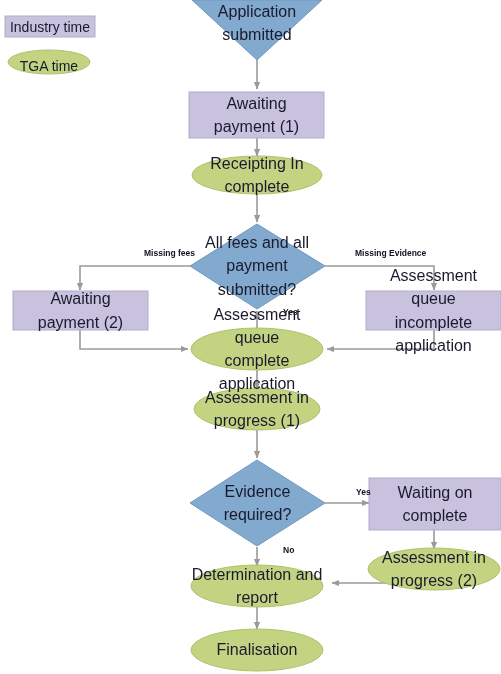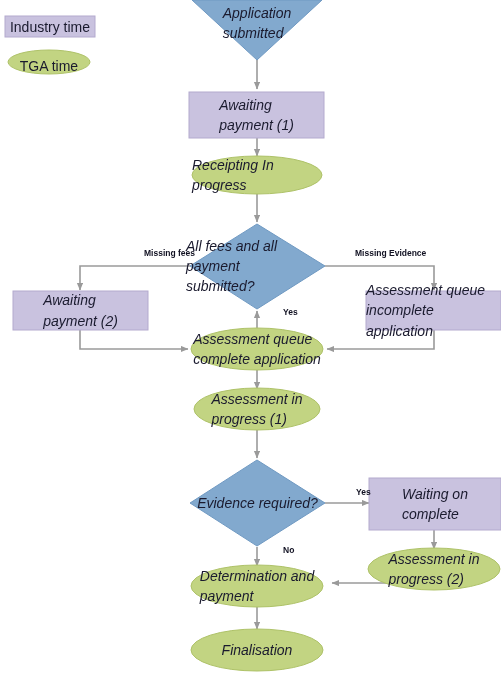--- a/index.html
+++ b/index.html
@@ -19,26 +19,26 @@
     left: 0;
     top: 0;
     width: 501px;
     height: 674px;
   }
   .node-label {
     position: absolute;
     display: flex;
     align-items: center;
     justify-content: center;
+    text-align: center;
     color: #1a1a2e;
-    font-size: 14px;
+    font-size: 16px;
     line-height: 1.45;
     pointer-events: none;
     white-space: pre-line;
-    font-style: italic;
   }
   .edge-label {
     position: absolute;
     font-size: 8.5px;
     font-weight: bold;
     color: #111122;
     white-space: nowrap;
     padding-left: 19px;
   }
   .legend-label {
@@ -118,21 +118,21 @@
 <div class="legend-label" style="left:8px; top:50px; width:82px; height:32px;text-align:center;">
   <span>TGA time</span>
 </div>
 
 <div class="node-label" style="left:192px; top:4px; width:130px; height:38px;">Application
 submitted</div>
 
 <div class="node-label" style="left:189px; top:92px; width:135px; height:46px;">Awaiting
 payment (1)</div>
 
-<div class="node-label" style="left:192px; top:156px; width:130px; height:38px;">Receipting In progress</div>
+<div class="node-label" style="left:192px; top:156px; width:130px; height:38px;">Receipting In complete</div>
 
 <div class="node-label" style="left:186px; top:248px; width:142px; height:36px;">All fees and all payment
 submitted?</div>
 
 <div class="node-label" style="left:13px; top:291px; width:135px; height:39px;">Awaiting
 payment (2)</div>
 
 <div class="node-label" style="left:366px; top:291px; width:135px; height:39px;">Assessment queue
 incomplete application</div>
 
@@ -144,21 +144,21 @@
 
 <div class="node-label" style="left:190px; top:490px; width:135px; height:26px;">Evidence required?</div>
 
 <div class="node-label" style="left:369px; top:478px; width:132px; height:52px;">Waiting on
 complete</div>
 
 <div class="node-label" style="left:368px; top:549px; width:132px; height:40px;">Assessment in
 progress (2)</div>
 
 <div class="node-label" style="left:191px; top:566px; width:132px; height:40px;">Determination and
-payment</div>
+report</div>
 
 <div class="node-label" style="left:191px; top:630px; width:132px; height:40px;">Finalisation</div>
 
 <div class="edge-label" style="left:125px; top:248px;">Missing fees</div>
 
 <div class="edge-label" style="left:336px; top:248px;">Missing Evidence</div>
 
 <div class="edge-label" style="left:264px; top:307px;">Yes</div>
 
 <div class="edge-label" style="left:337px; top:487px;">Yes</div>

